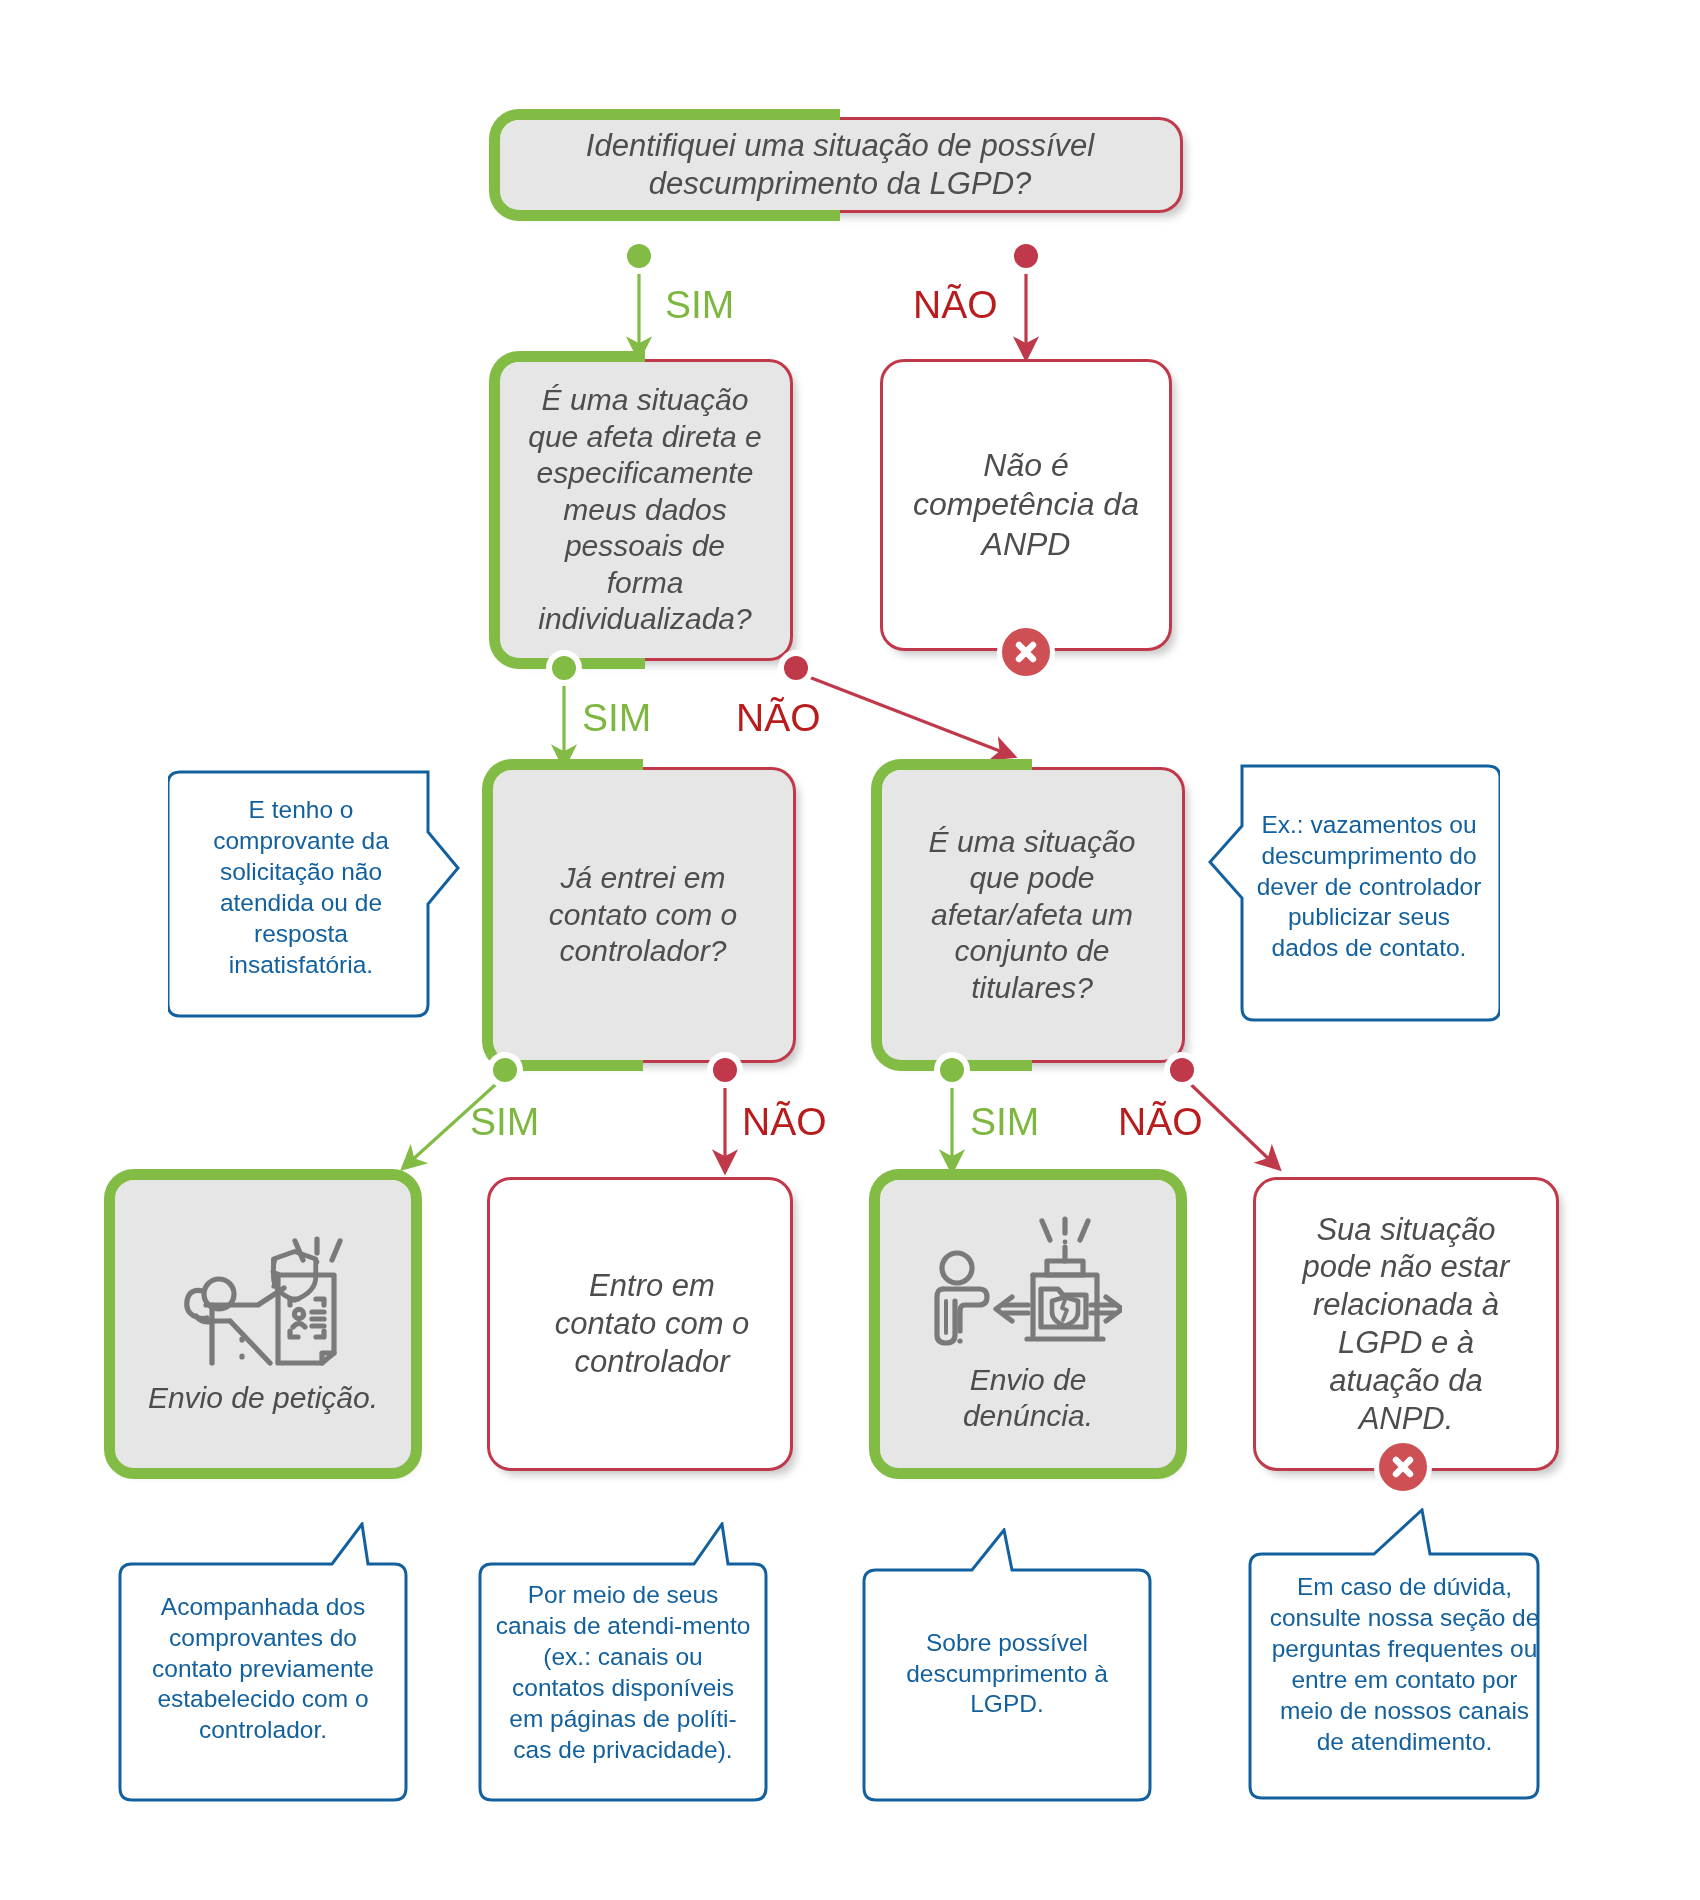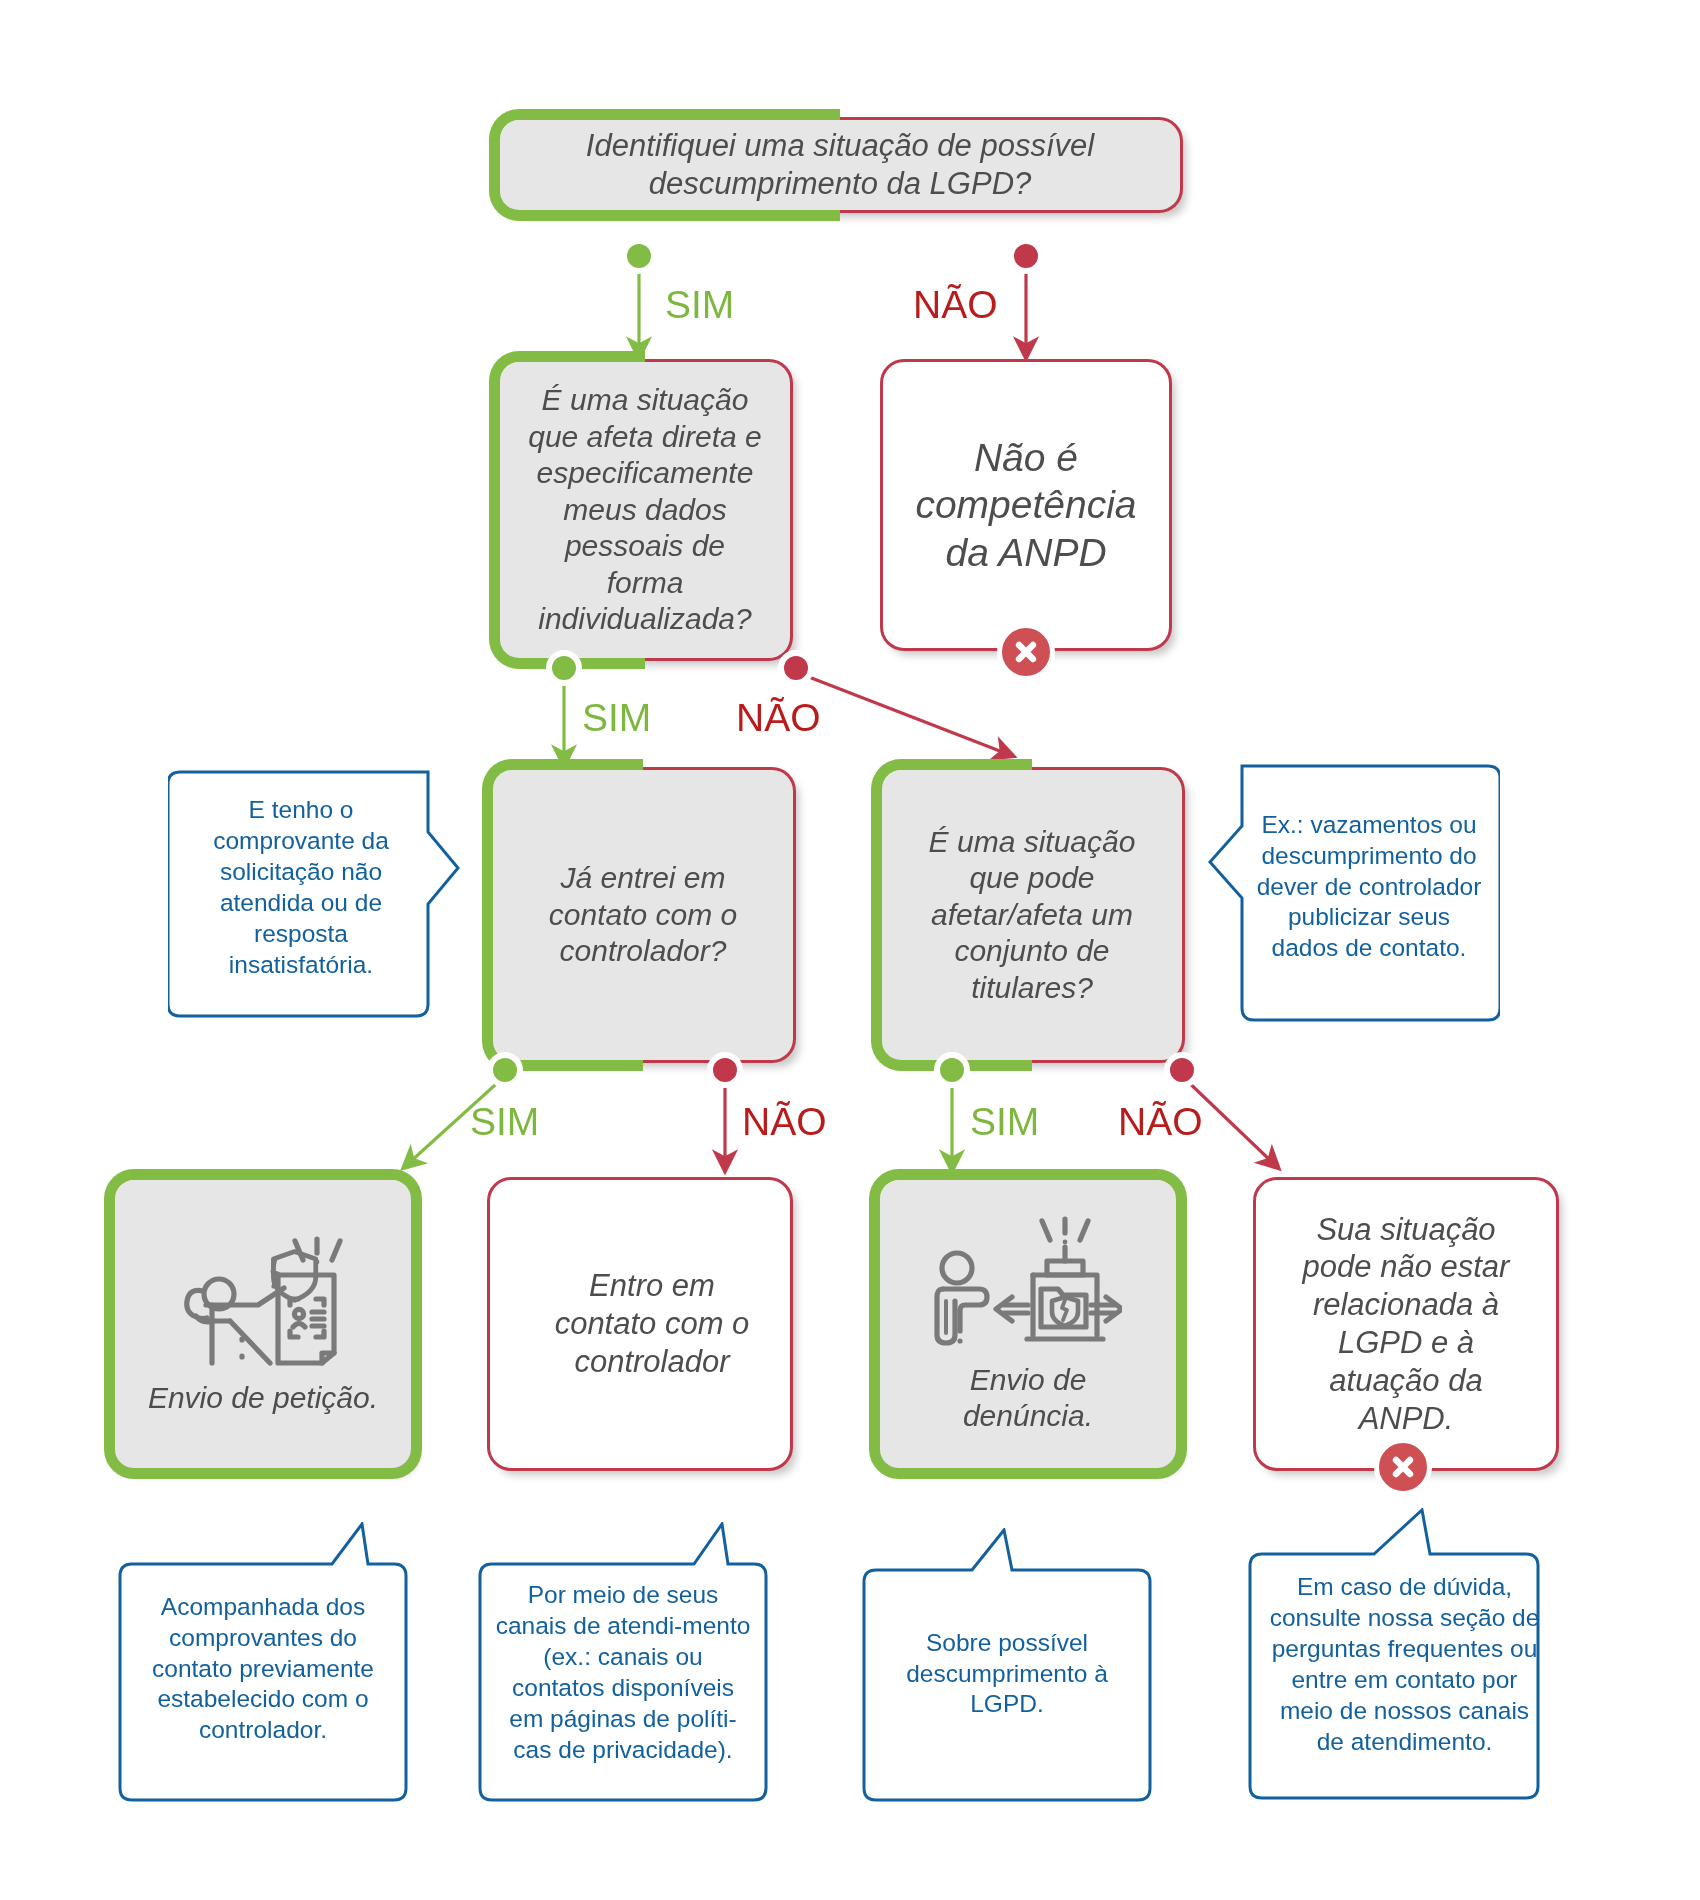--- a/index.html
+++ b/index.html
@@ -171,21 +171,21 @@
     <div class="panel"></div>
     <div class="bdr g"></div>
     <div class="bdr r"></div>
     <div class="label">É uma situação que afeta direta e especificamente meus dados pessoais de forma individualizada?</div>
   </div>
   <div class="dot green" style="left:546px;top:650px;"></div>
   <div class="dot red" style="left:778px;top:650px;"></div>
   <div class="branch sim" style="left:582px;top:696px;">SIM</div>
   <div class="branch nao" style="left:736px;top:696px;">NÃO</div>
 
-  <div class="node white redonly" style="left:883px;top:362px;width:286px;height:286px;font-size:39px;">
+  <div class="node white redonly" style="left:883px;top:362px;width:286px;height:286px;font-size:32px;">
     <div class="panel"></div>
 
     <div class="bdr r"></div>
     <div class="label">Não é competência da ANPD</div>
   </div>
   <div class="xbadge" style="left:997px;top:623px;">
     <svg width="34" height="34" viewBox="0 0 34 34">
       <path d="M10 10 L24 24 M24 10 L10 24" stroke="#ffffff" stroke-width="6.4" stroke-linecap="round"></path>
     </svg>
   </div>

